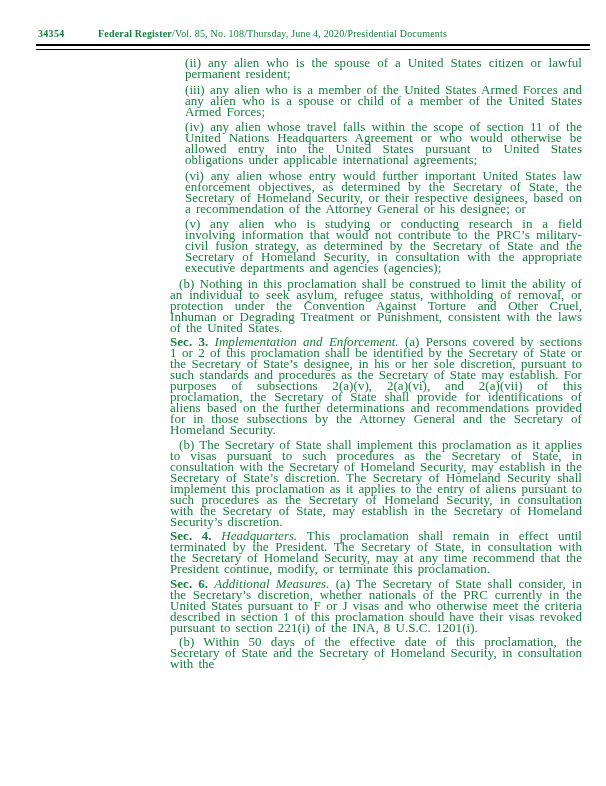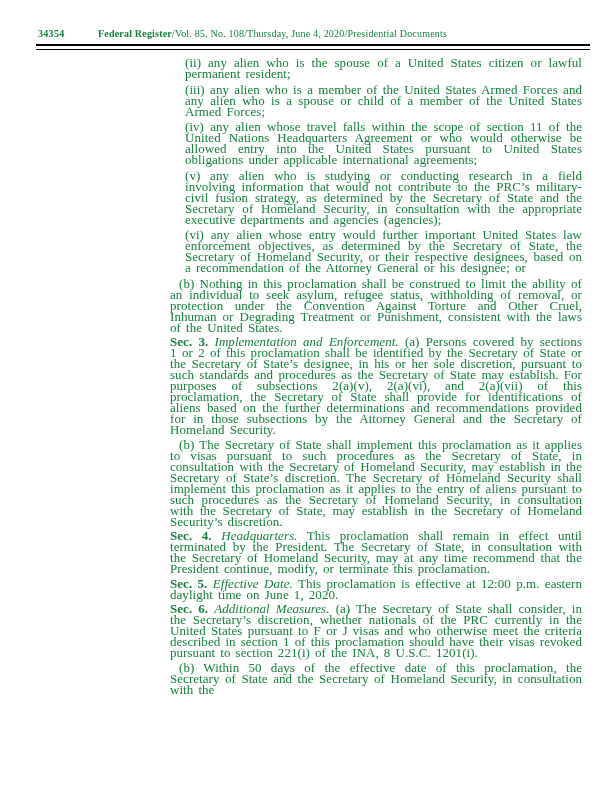--- a/index.html
+++ b/index.html
@@ -96,34 +96,33 @@
   <div class="double-rule"></div>
 
   <main class="body-column">
 
     <p class="para clause">(ii) any alien who is the spouse of a United States citizen or lawful permanent resident;</p>
 
     <p class="para clause">(iii) any alien who is a member of the United States Armed Forces and any alien who is a spouse or child of a member of the United States Armed Forces;</p>
 
     <p class="para clause">(iv) any alien whose travel falls within the scope of section 11 of the United Nations Headquarters Agreement or who would otherwise be allowed entry into the United States pursuant to United States obligations under applicable international agreements;</p>
 
+    <p class="para clause">(vi) any alien whose entry would further important United States law enforcement objectives, as determined by the Secretary of State, the Secretary of Homeland Security, or their respective designees, based on a recommendation of the Attorney General or his designee; or</p>
+
     <p class="para clause">(v) any alien who is studying or conducting research in a field involving information that would not contribute to the PRC’s military-civil fusion strategy, as determined by the Secretary of State and the Secretary of Homeland Security, in consultation with the appropriate executive departments and agencies (agencies);</p>
-
-    <p class="para clause">(vi) any alien whose entry would further important United States law enforcement objectives, as determined by the Secretary of State, the Secretary of Homeland Security, or their respective designees, based on a recommendation of the Attorney General or his designee; or</p>
 
 
     <p class="para sub">(b) Nothing in this proclamation shall be construed to limit the ability of an individual to seek asylum, refugee status, withholding of removal, or protection under the Convention Against Torture and Other Cruel, Inhuman or Degrading Treatment or Punishment, consistent with the laws of the United States.</p>
 
     <p class="para section"><span class="sec-label">Sec. 3.</span> <span class="sec-title">Implementation and Enforcement.</span> <span>(a) Persons covered by sections 1 or 2 of this proclamation shall be identified by the Secretary of State or the Secretary of State’s designee, in his or her sole discretion, pursuant to such standards and procedures as the Secretary of State may establish. For purposes of subsections 2(a)(v), 2(a)(vi), and 2(a)(vii) of this proclamation, the Secretary of State shall provide for identifications of aliens based on the further determinations and recommendations provided for in those subsections by the Attorney General and the Secretary of Homeland Security.</span></p>
 
     <p class="para sub">(b) The Secretary of State shall implement this proclamation as it applies to visas pursuant to such procedures as the Secretary of State, in consultation with the Secretary of Homeland Security, may establish in the Secretary of State’s discretion. The Secretary of Homeland Security shall implement this proclamation as it applies to the entry of aliens pursuant to such procedures as the Secretary of Homeland Security, in consultation with the Secretary of State, may establish in the Secretary of Homeland Security’s discretion.</p>
 
 
     <p class="para section"><span class="sec-label">Sec. 4.</span> <span class="sec-title">Headquarters.</span> <span>This proclamation shall remain in effect until terminated by the President. The Secretary of State, in consultation with the Secretary of Homeland Security, may at any time recommend that the President continue, modify, or terminate this proclamation.</span></p>
 
-    <p class="para section"><span class="sec-label">Sec. 5.</span> <span class="sec-title">Effective Date.</span> <span>This proclamation is effective at 12:00 p.m. eastern daylight time on June 1, 2020.</span></p>
 
     <p class="para section"><span class="sec-label">Sec. 6.</span> <span class="sec-title">Additional Measures.</span> <span>(a) The Secretary of State shall consider, in the Secretary’s discretion, whether nationals of the PRC currently in the United States pursuant to F or J visas and who otherwise meet the criteria described in section 1 of this proclamation should have their visas revoked pursuant to section 221(i) of the INA, 8 U.S.C. 1201(i).</span></p>
 
     <p class="para sub">(b) Within 50 days of the effective date of this proclamation, the Secretary of State and the Secretary of Homeland Security, in consultation with the</p>
 
   </main>
 </div>
 
 </body></html>

